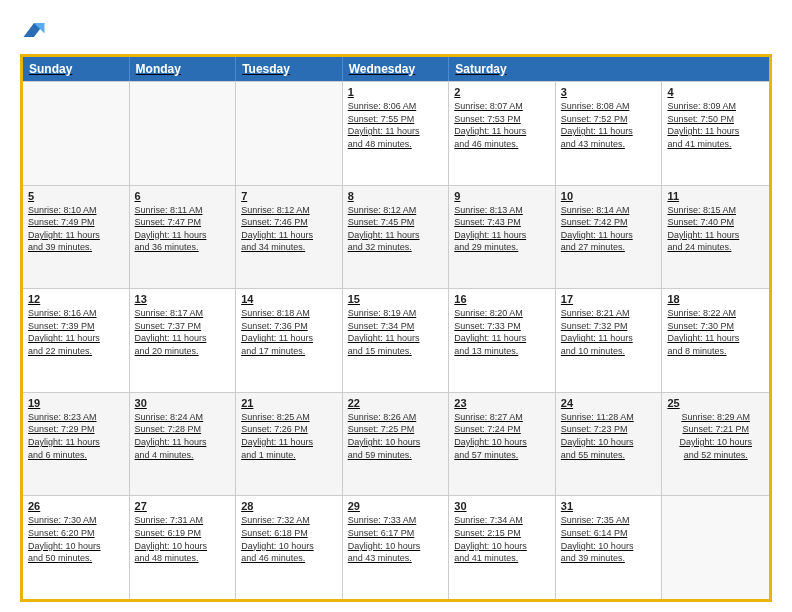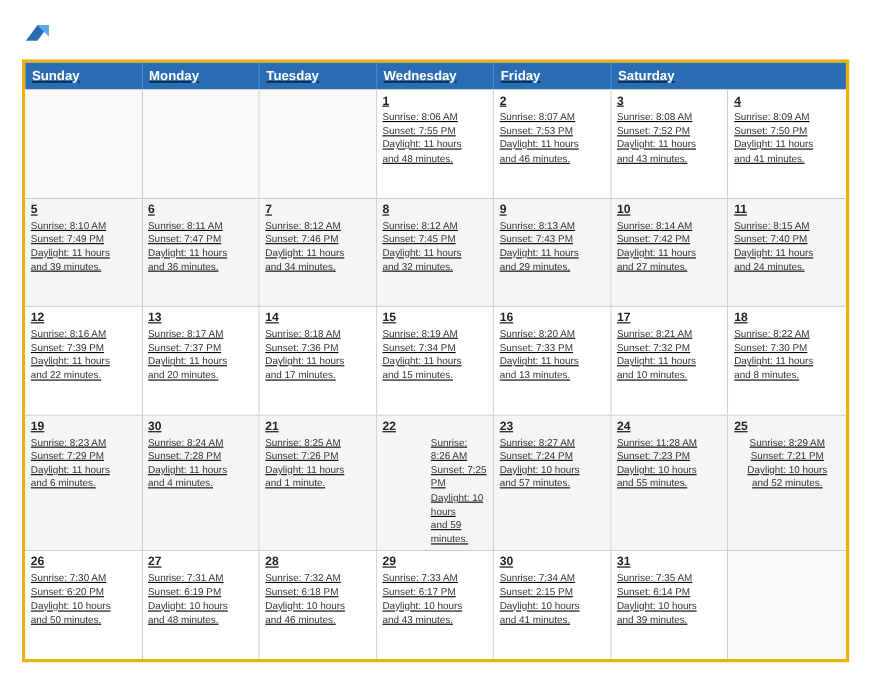--- a/index.html
+++ b/index.html
@@ -144,21 +144,20 @@
       <div class="location"></div>
     </div>
   </div>
 
   <div class="calendar">
     <div class="cal-header-row" id="cal-header">
         <div class="cal-header-cell">Sunday</div>
         <div class="cal-header-cell">Monday</div>
         <div class="cal-header-cell">Tuesday</div>
         <div class="cal-header-cell">Wednesday</div>
-        <div class="cal-header-cell">Friday</div>
         <div class="cal-header-cell">Saturday</div>
       </div>
     <div class="cal-body" id="cal-body">
         <div class="cal-row">
           <div class="cal-cell empty"></div>
           <div class="cal-cell empty"></div>
           <div class="cal-cell empty"></div>
           <div class="cal-cell">
             <span class="day-num">1</span>
             <div class="day-info" style="white-space: pre-line;">Sunrise: 8:06 AM
@@ -307,21 +306,21 @@
           </div>
           <div class="cal-cell alt-bg">
             <span class="day-num">21</span>
             <div class="day-info" style="white-space: pre-line;">Sunrise: 8:25 AM
 Sunset: 7:26 PM
 Daylight: 11 hours
 and 1 minute.</div>
           </div>
           <div class="cal-cell alt-bg">
             <span class="day-num">22</span>
-            <div class="day-info" style="white-space: pre-line; margin-left: 44px;">Sunrise: 8:26 AM
+            <div class="day-info" style="white-space: pre-line;">Sunrise: 8:26 AM
 Sunset: 7:25 PM
 Daylight: 10 hours
 and 59 minutes.</div>
           </div>
           <div class="cal-cell alt-bg">
             <span class="day-num">23</span>
             <div class="day-info" style="white-space: pre-line;">Sunrise: 8:27 AM
 Sunset: 7:24 PM
 Daylight: 10 hours
 and 57 minutes.</div>

